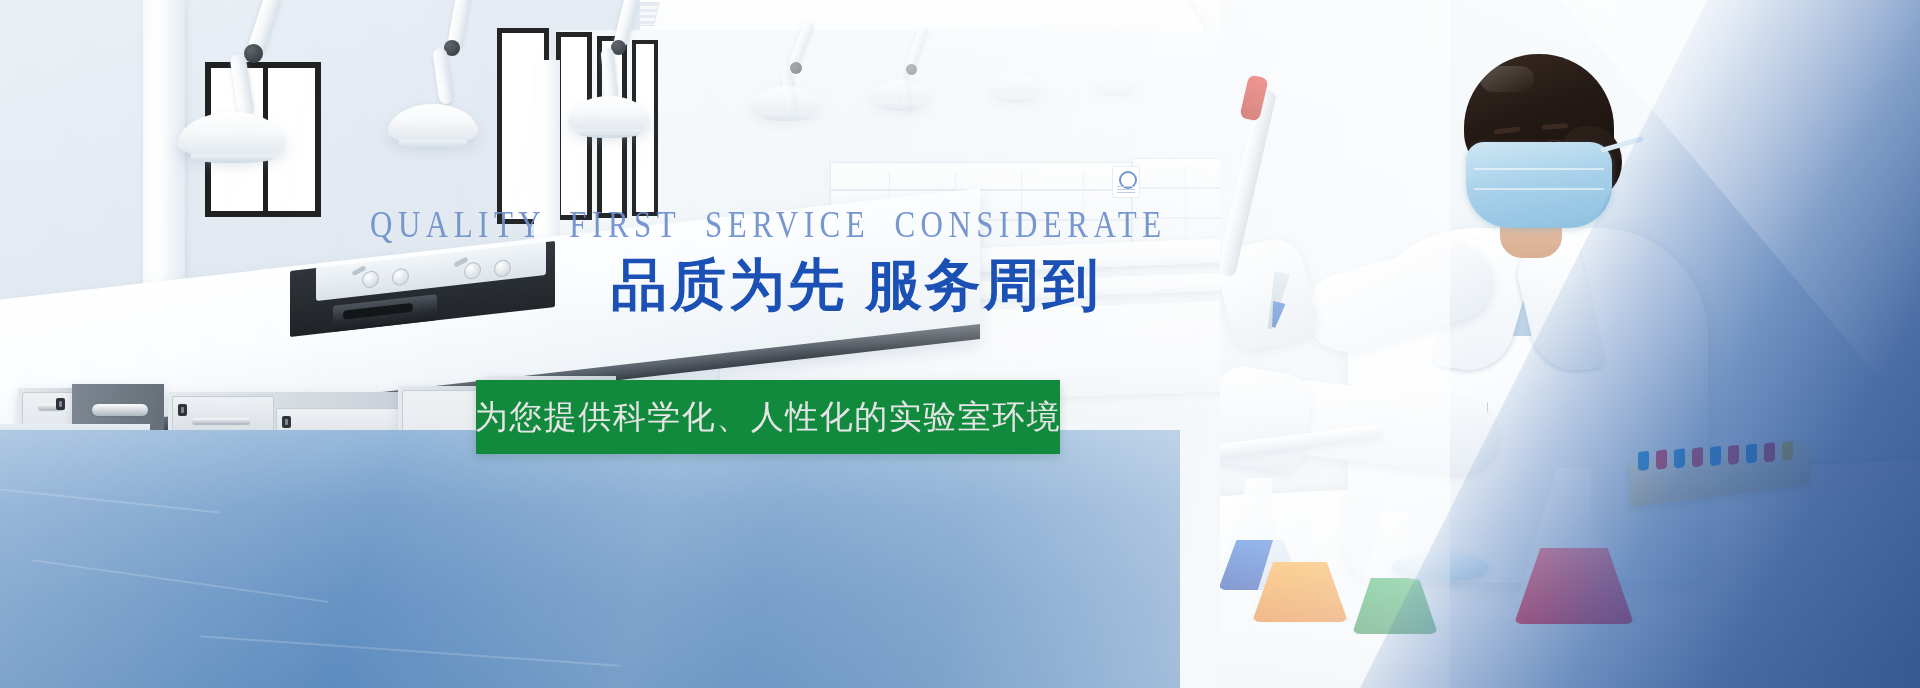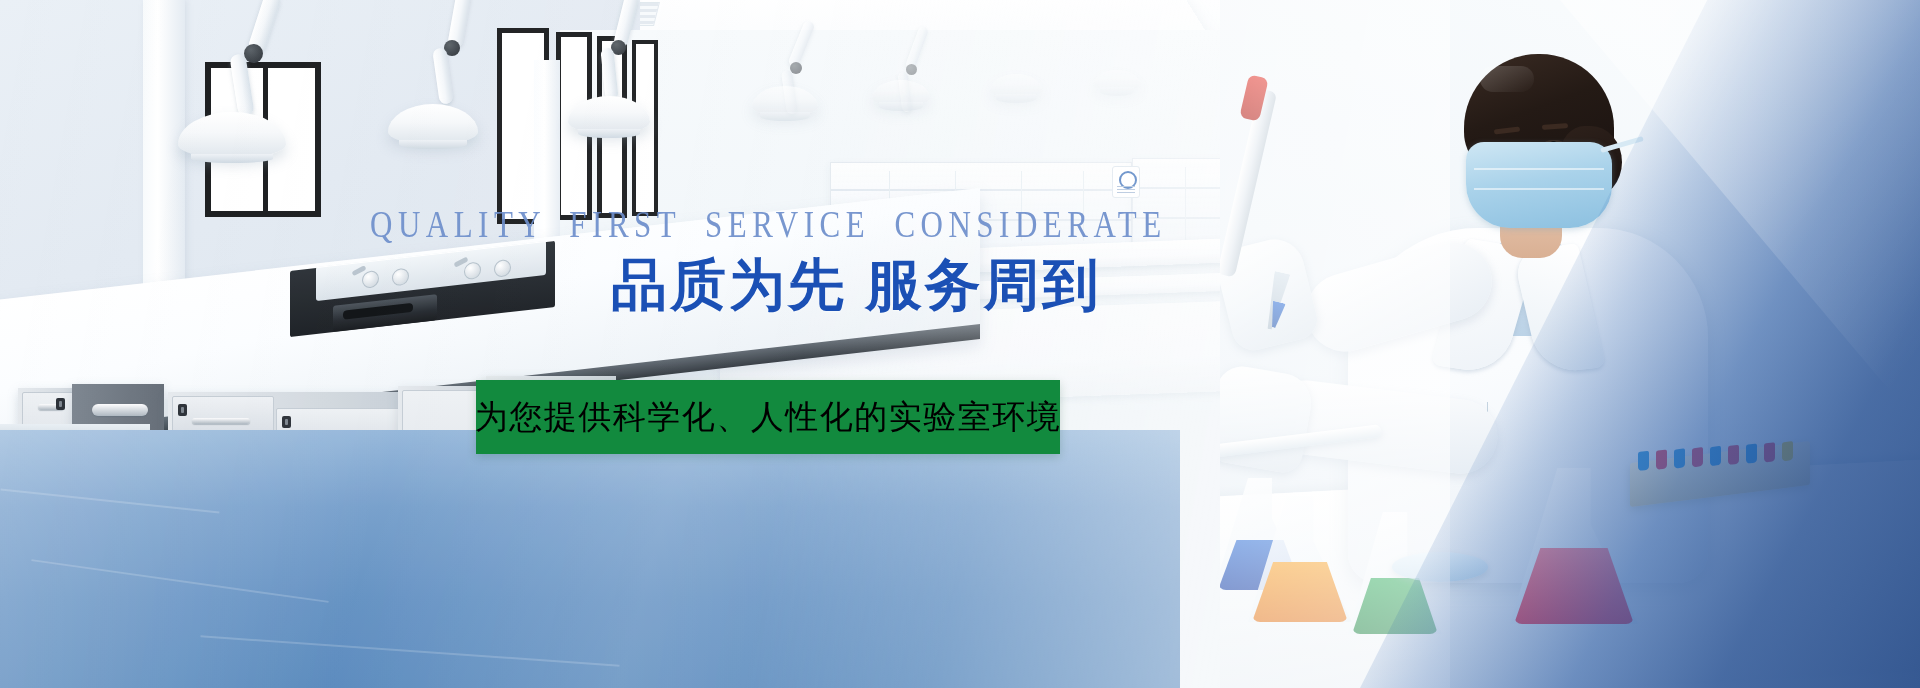--- a/index.html
+++ b/index.html
@@ -474,21 +474,21 @@
   .green-bar{
     position:absolute;left:476px;top:380px;
     width:584px;height:74px;
     background:#128a3e;
     display:flex;align-items:center;justify-content:center;
     box-shadow:0 3px 9px rgba(0,70,30,.18);
   }
   .green-bar-text{
     font-family:"Liberation Sans","DejaVu Sans",sans-serif;
     font-size:33px;
-    color:#000000;
+    color:#e5e5e5;
     letter-spacing:1.5px;
     white-space:nowrap;
   }
 </style>
 </head>
 <body>
 
 <div class="banner">
 
   <div class="scene">

